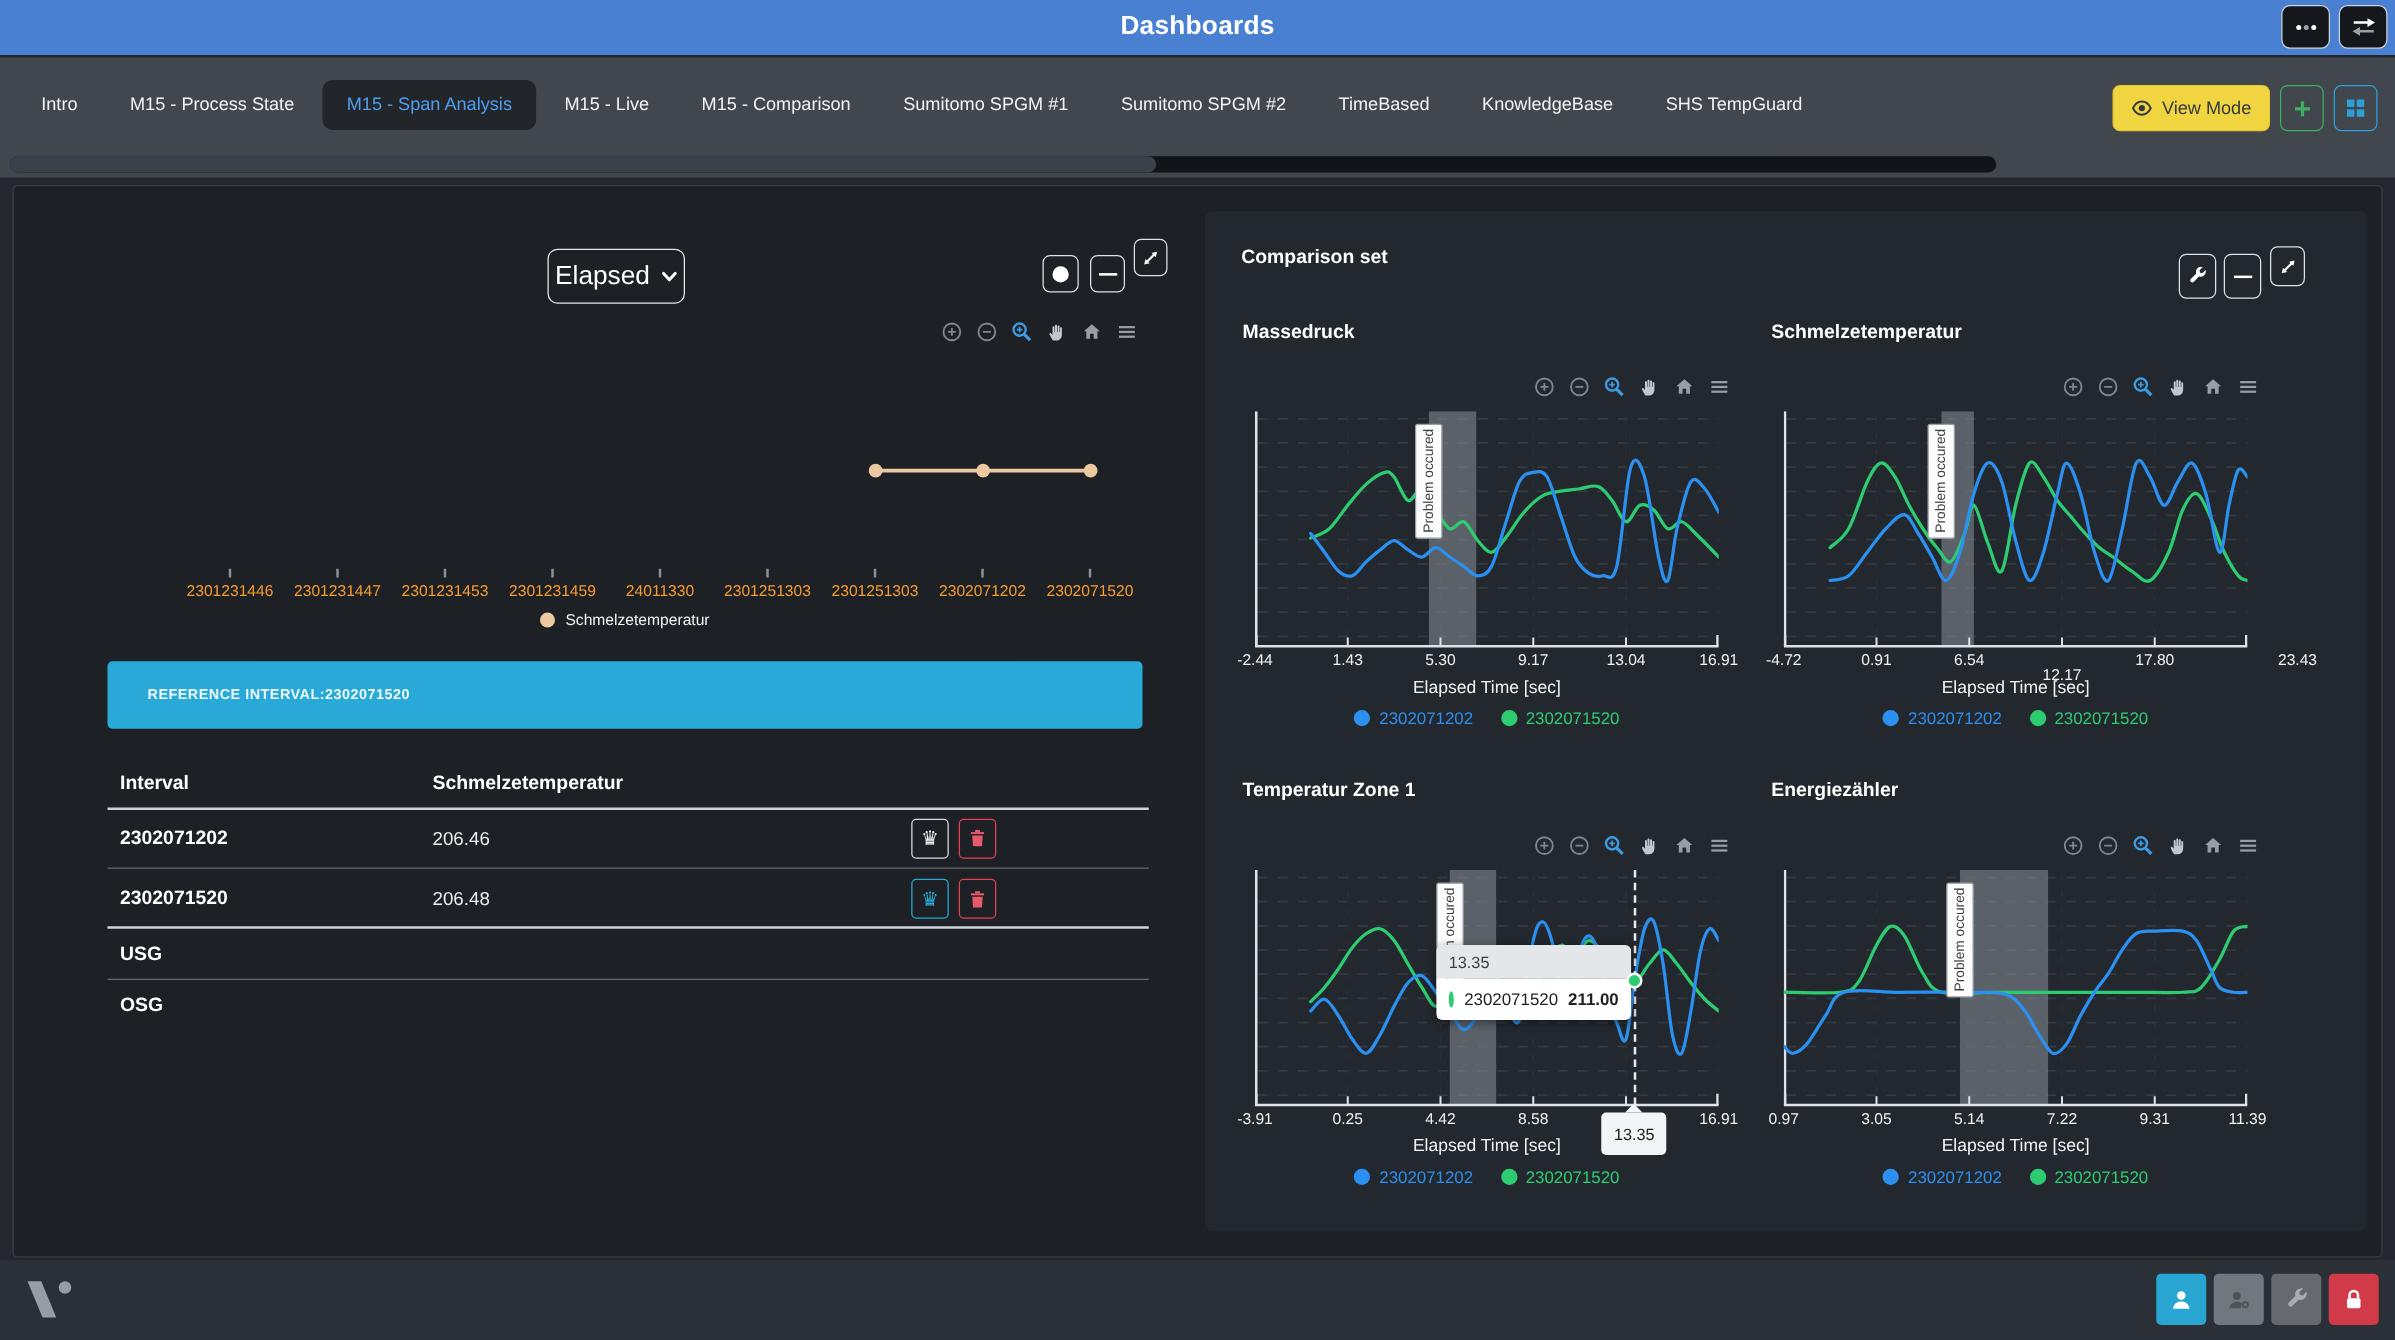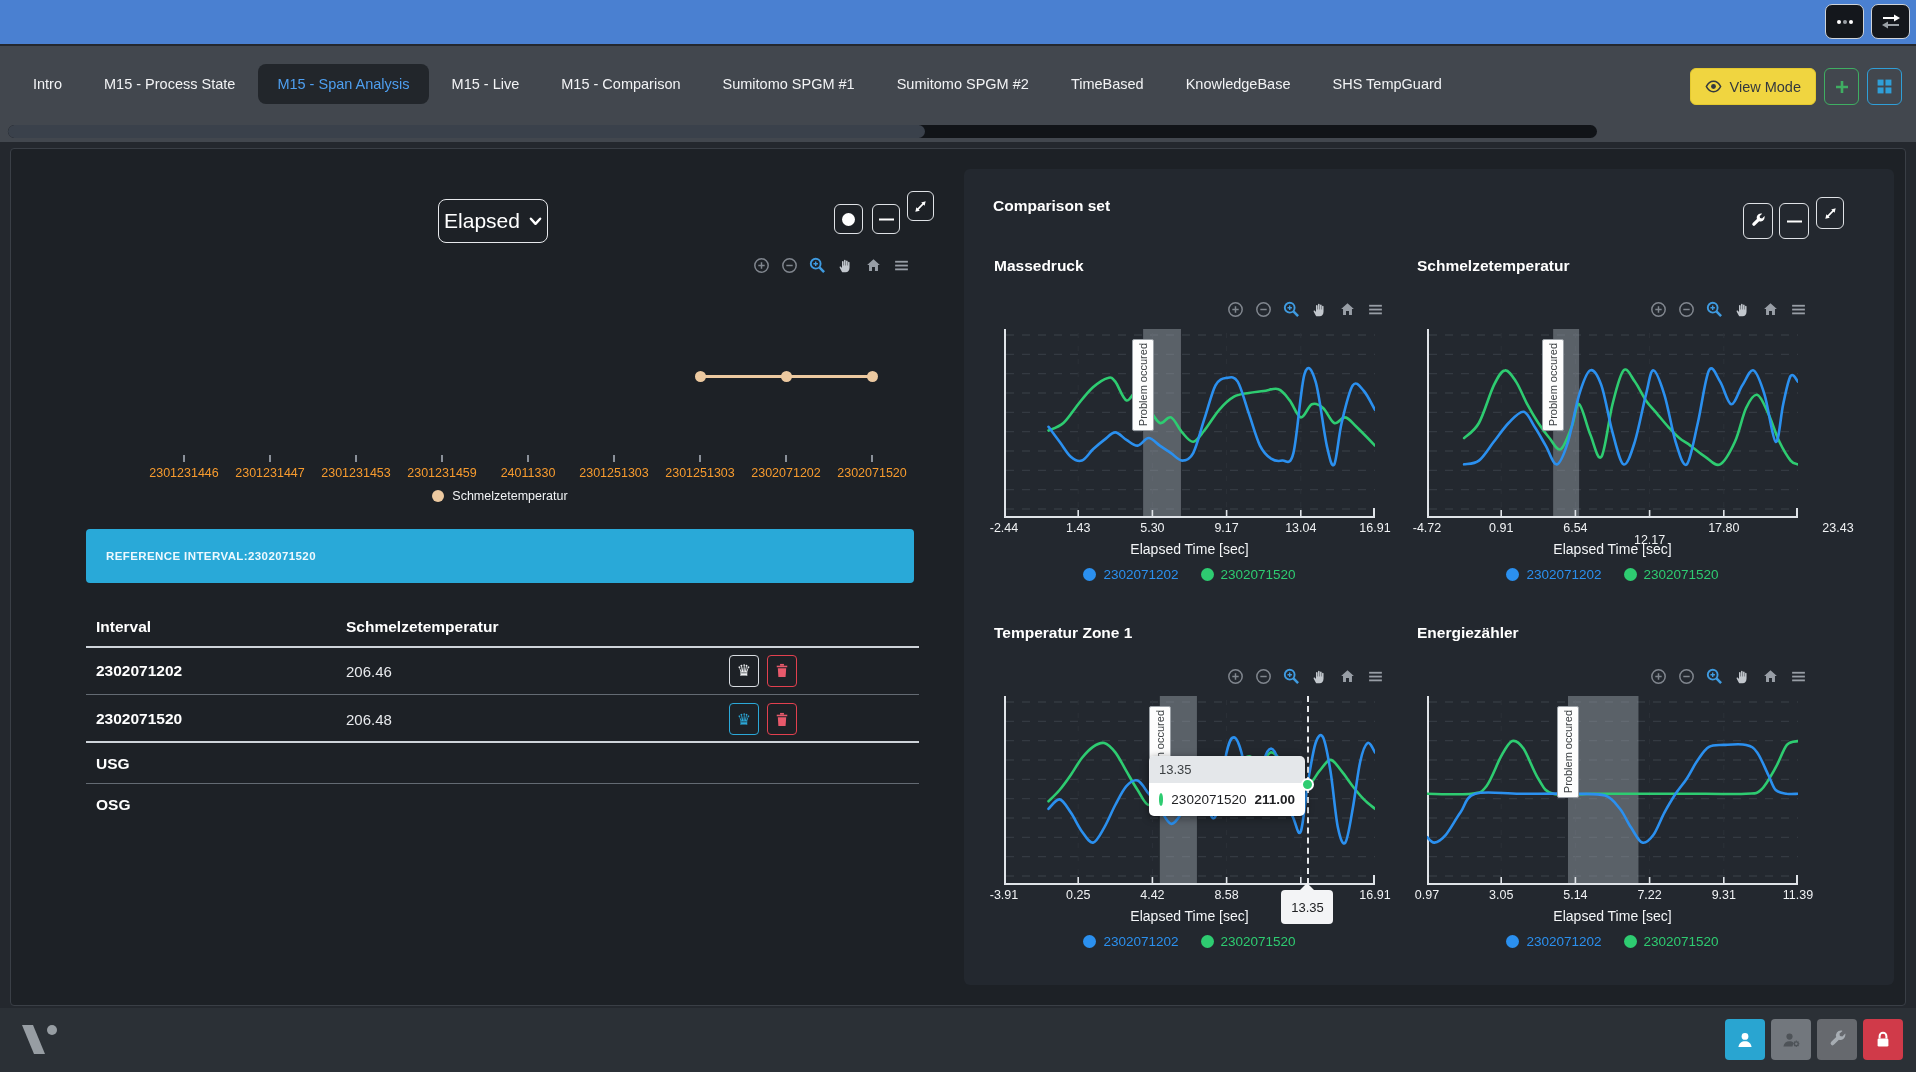--- a/index.html
+++ b/index.html
@@ -38,21 +38,21 @@
 
   
   .tl-line { position:absolute; height:3px; background:#ecc9a0; }
   .tl-dot { position:absolute; width:11px; height:11px; border-radius:50%; background:#ecc9a0; }
   .tl-tick { position:absolute; width:1.5px; height:7px; background:#8a9099; }
   .tl-label { position:absolute; transform:translateX(-50%); color:#f79b2e; font-size:12.5px; white-space:nowrap; }
   .tl-legend { position:absolute; left:75px; top:340px; width:828px; display:flex; justify-content:center; align-items:center; gap:8px; color:#f0f2f4; font-size:12.5px; cursor:pointer; }
   .tl-legend .dot { width:12px; height:12px; border-radius:50%; background:#ecc9a0; }
 
   .banner { position:absolute; left:75px; top:380px; width:828px; height:54px; background:#29a9d8; border-radius:4px; display:flex; align-items:center; }
-  .banner span { padding-left:20px; color:#eef9fe; font-size:11.5px; font-weight:bold; letter-spacing:.4px; }
+  .banner span { padding-left:32px; color:#eef9fe; font-size:11.5px; font-weight:bold; letter-spacing:.4px; }
 
   
   .itable { position:absolute; left:75px; top:460px; width:833px; }
   .itable .hcell { position:absolute; top:9px; color:#fff; font-size:15.5px; font-weight:bold; }
   .itable .hline { position:absolute; left:0; width:100%; height:2px; background:#ced3d9; top:37px; }
   .itable .row { position:absolute; left:0; width:100%; }
   .itable .sep { position:absolute; left:0; width:100%; }
   .cell-int { position:absolute; left:10px; color:#fff; font-size:15.5px; font-weight:bold; }
   .cell-val { position:absolute; left:260px; color:#e8eaed; font-size:15px; }
   .rowbtn { position:absolute; width:30px; height:32px; border-radius:4px; background:transparent; display:flex; align-items:center; justify-content:center; cursor:pointer; }
@@ -91,20 +91,21 @@
   .footer { position:absolute; left:0; bottom:0; width:100%; height:64px; background:#2b3036; }
   .fbtns { position:absolute; right:13px; top:11px; display:flex; gap:6px; }
   .fbtn { width:40px; height:41px; border:0; border-radius:4px; display:flex; align-items:center; justify-content:center; cursor:pointer; }
 </style>
 </head>
 <body>
 
 <div class="page">
 
   <div class="appbar">
+    <h1>Dashboards</h1>
     <div class="winbtns">
       <div class="winbtn">
         <svg width="20" height="8" viewBox="0 0 20 8">
           <circle cx="4" cy="4" r="2" fill="#fff"></circle>
             <circle cx="10" cy="4" r="2" fill="#9aa0a6"></circle>
             <circle cx="16" cy="4" r="2" fill="#fff"></circle>
         </svg>
       </div>
       <div class="winbtn">
         <svg width="20" height="15" viewBox="0 0 20 15">

